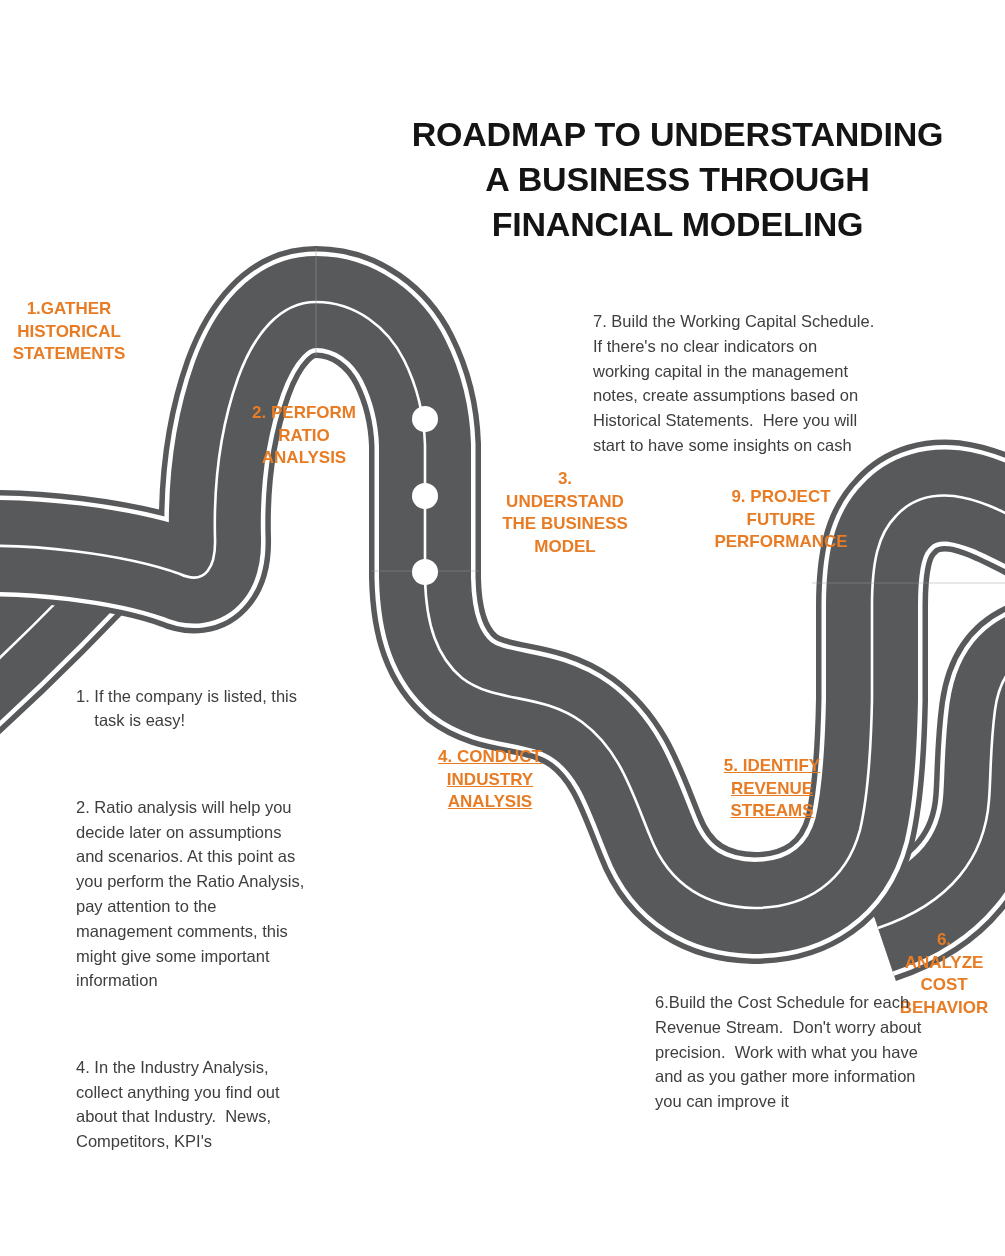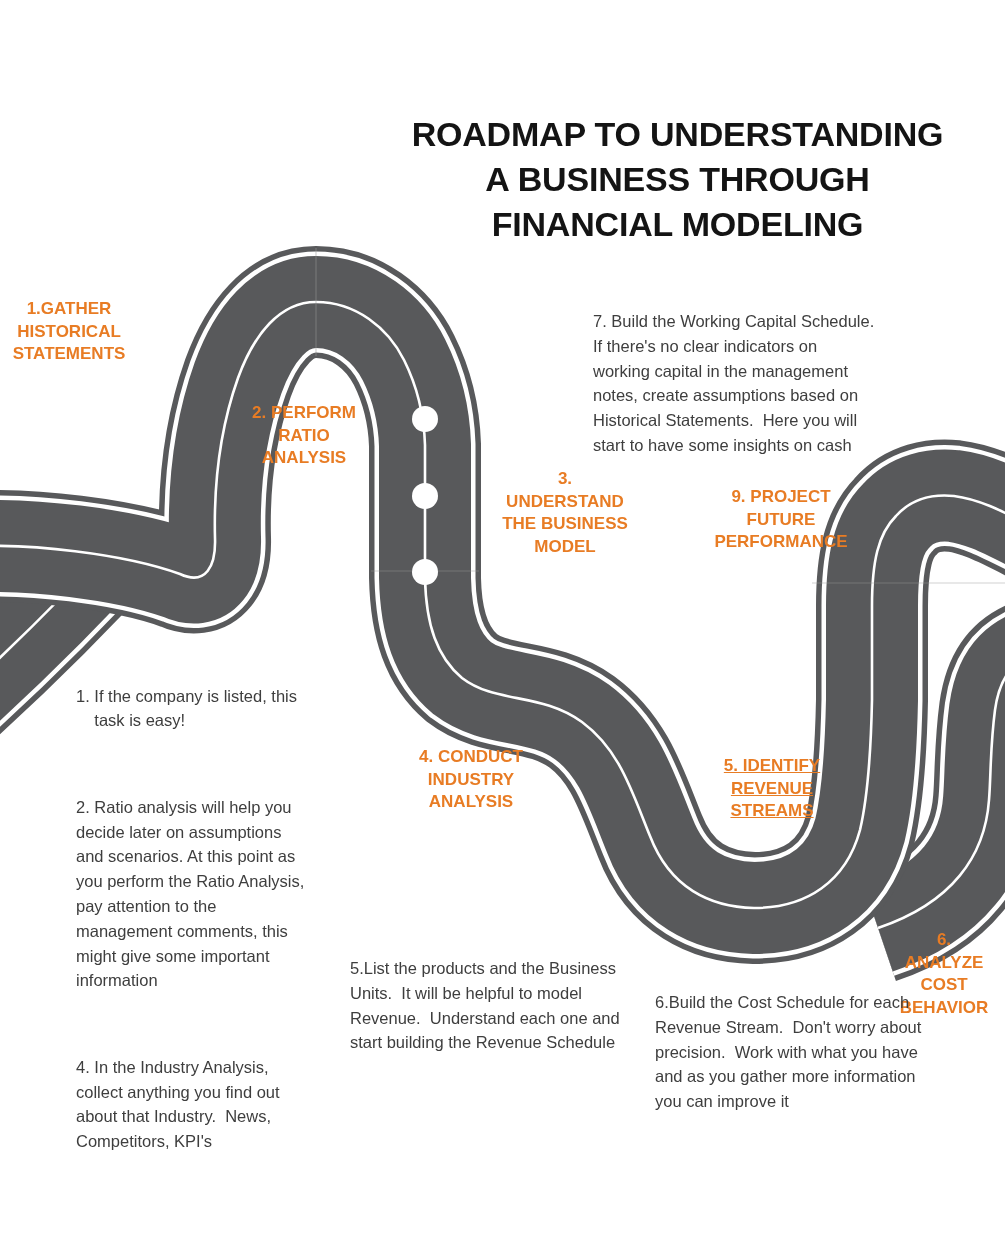--- a/index.html
+++ b/index.html
@@ -109,21 +109,21 @@
   <div class="mlabel" style="left:304px;top:402px;">2. PERFORM
 RATIO
 ANALYSIS</div>
   <div class="mlabel" style="left:565px;top:468px;">3.
 UNDERSTAND
 THE BUSINESS
 MODEL</div>
   <div class="mlabel" style="left:781px;top:486px;">9. PROJECT
 FUTURE
 PERFORMANCE</div>
-  <div class="mlabel" style="left:471px;top:746px;">4. CONDUCT
+  <div class="mlabel" style="left:490px;top:746px;text-decoration:underline;">4. CONDUCT
 INDUSTRY
 ANALYSIS</div>
   <div class="mlabel" style="left:772px;top:755px;text-decoration:underline;">5. IDENTIFY
 REVENUE
 STREAMS</div>
   <div class="mlabel" style="left:944px;top:929px;">6. ANALYZE
 COST
 BEHAVIOR</div>
 
   <div class="note" style="left:593px;top:309px;width:300px;">7. Build the Working Capital Schedule.
@@ -143,24 +143,20 @@
 pay attention to the
 management comments, this
 might give some important
 information</p>
     <p>4. In the Industry Analysis,
 collect anything you find out
 about that Industry.  News,
 Competitors, KPI's</p>
   </div>
 
-  <div class="note" style="left:350px;top:956px;width:290px;">5.List the products and the Business
-Units.  It will be helpful to model
-Revenue.  Understand each one and
-start building the Revenue Schedule</div>
 
   <div class="note" style="left:655px;top:990px;width:290px;">6.Build the Cost Schedule for each
 Revenue Stream.  Don't worry about
 precision.  Work with what you have
 and as you gather more information
 you can improve it</div>
 
 </div>
 
 </body></html>

